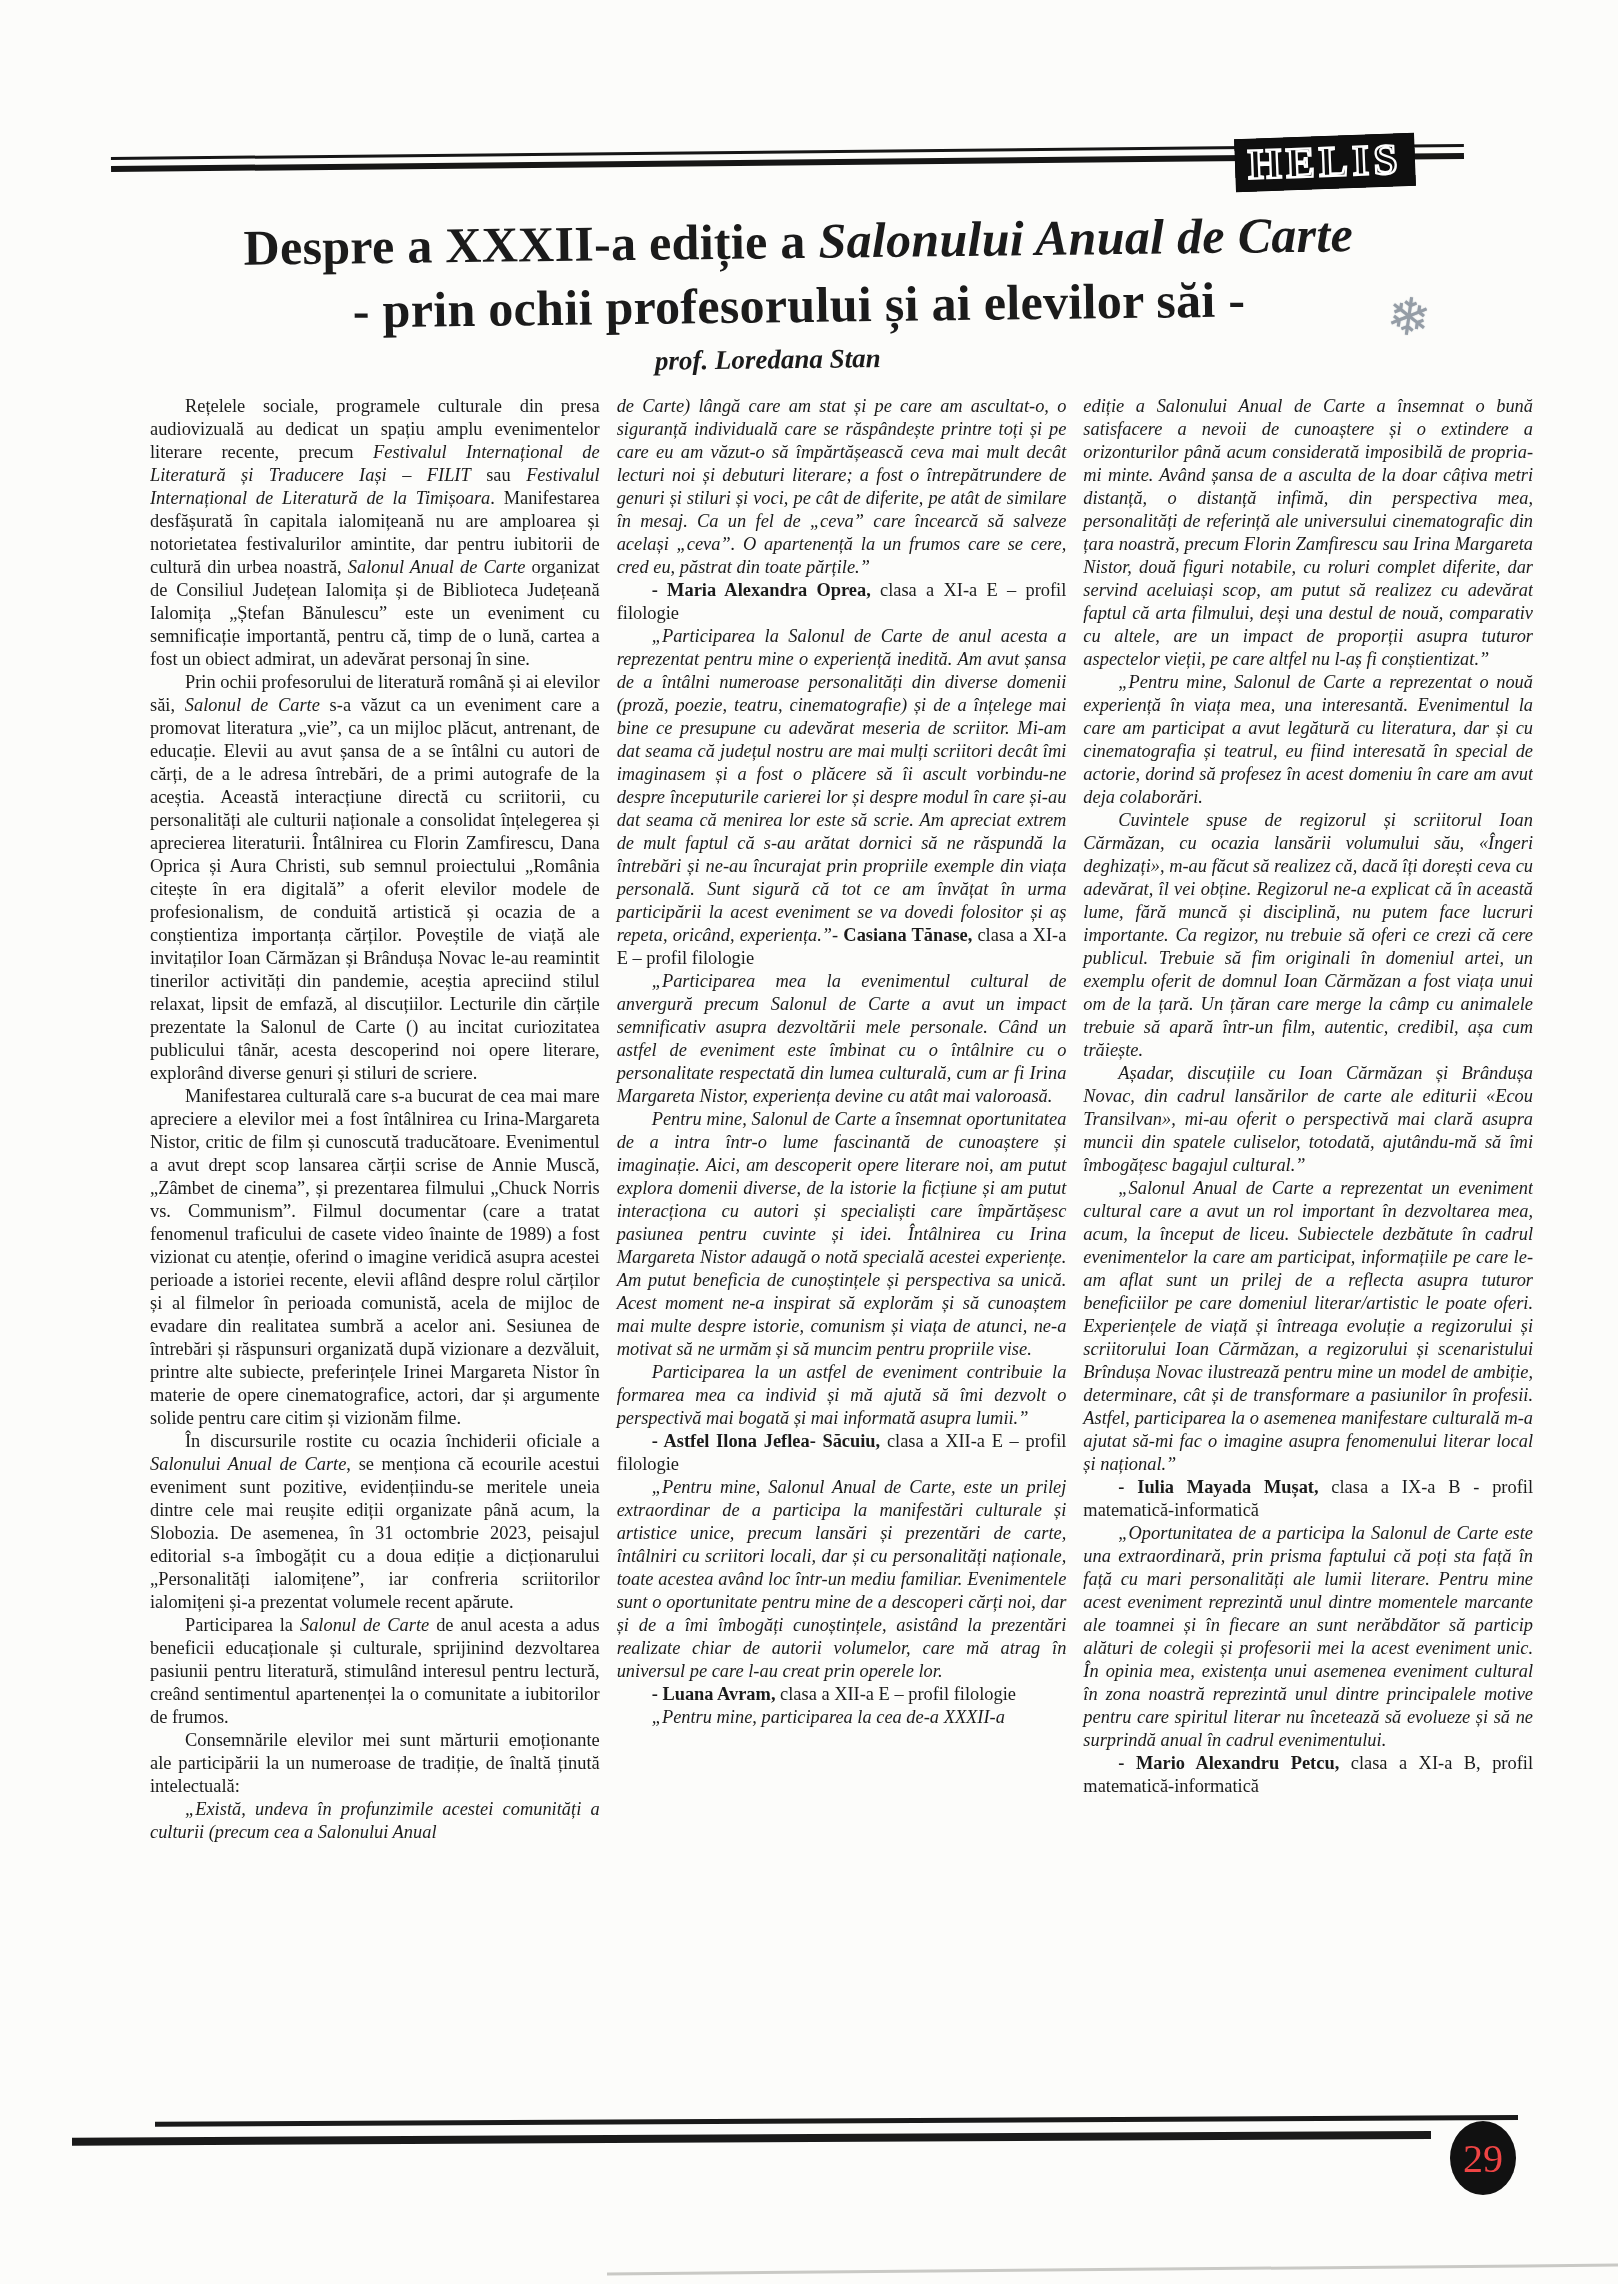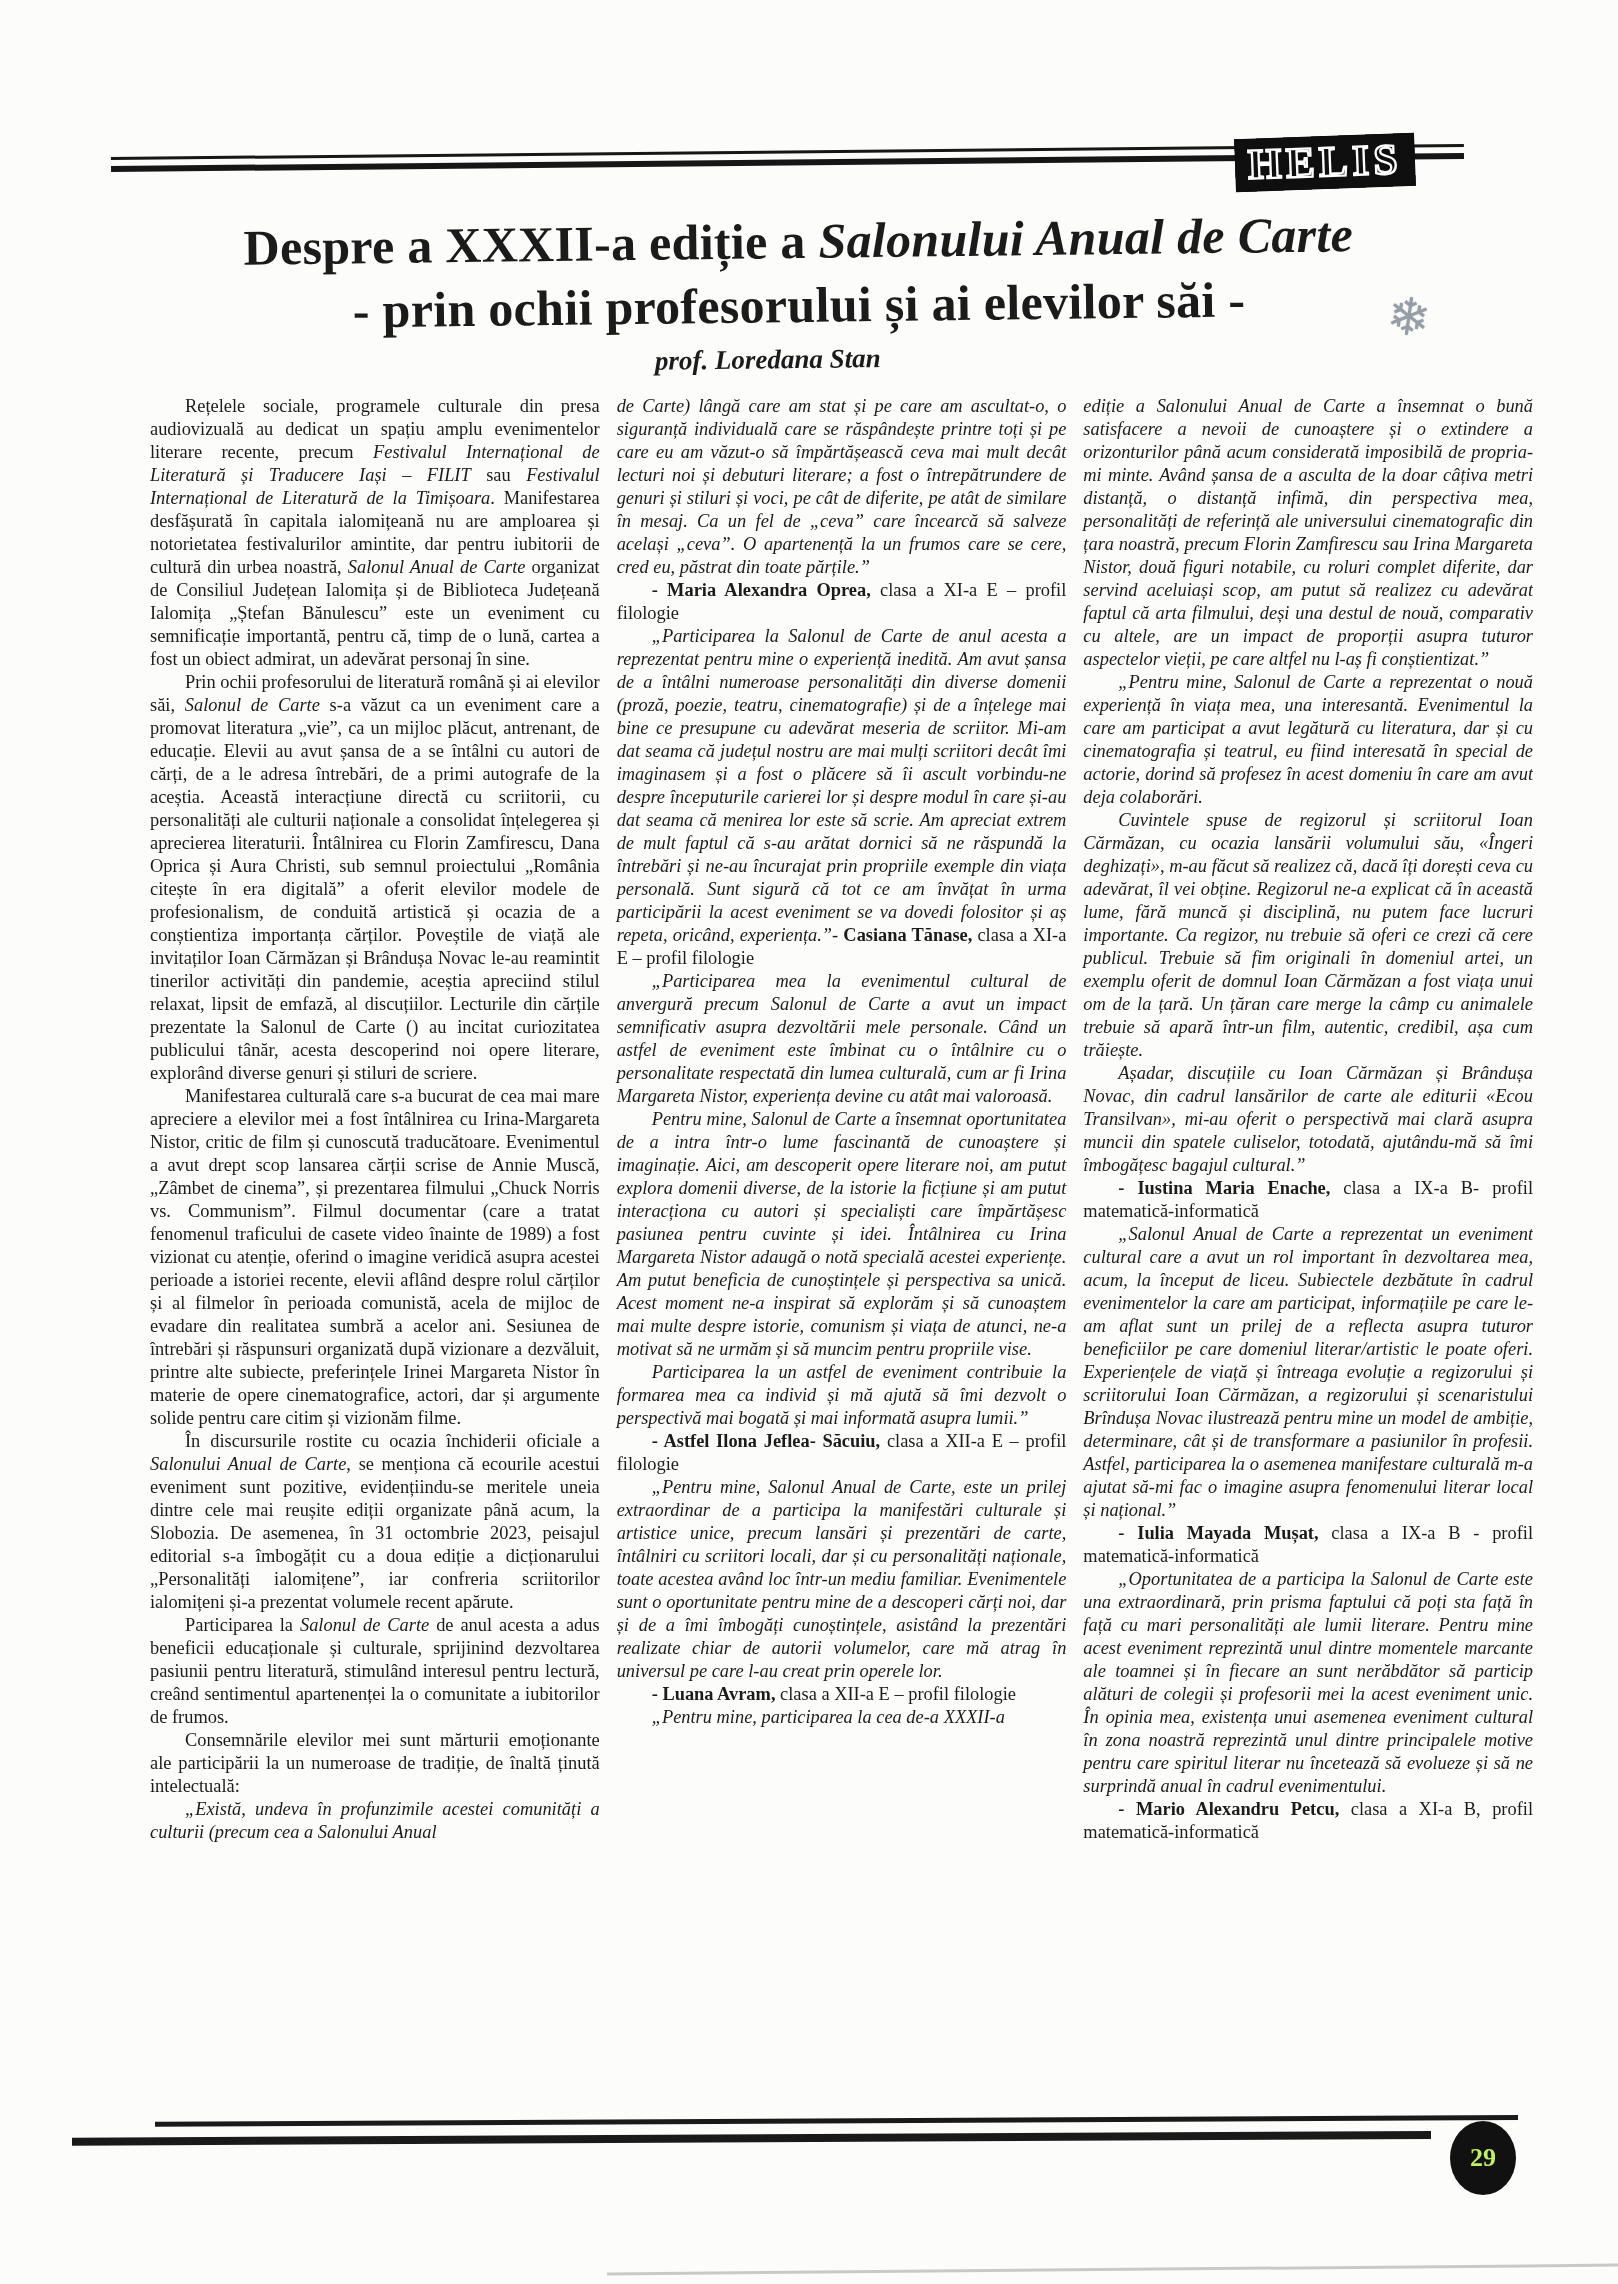--- a/index.html
+++ b/index.html
@@ -58,21 +58,21 @@
   }
   .bottom-rule-thick {
     position:absolute; left:72px; top:2131px; width:1359px; height:7.7px;
     background:#1a1a1a; transform:rotate(-0.28deg); transform-origin:right center;
   }
   .page-badge {
     position:absolute; left:1450px; top:2121px; width:66px; height:74px;
     background:#111; border-radius:50%;
     display:flex; align-items:center; justify-content:center;
   }
-  .page-badge span { color:#bef264; font-size:26px; font-weight:bold; }
+  .page-badge span { color:#ef4444; font-size:40px; font-weight:normal; }
   .scan-artifact {
     position:absolute; left:607px; top:2268px; width:1012px; height:2.6px;
     background:#c9c9c5; transform:rotate(-0.5deg);
   }
 </style>
 </head>
 <body>
 
 <div class="page">
 
@@ -110,21 +110,20 @@
         <p class="para indent"><span class="seg-b">- Astfel Ilona Jeflea- Săcuiu,</span><span class="seg-r"> clasa a XII-a E – profil filologie</span></p>
         <p class="para indent"><span class="seg-i">„Pentru mine, Salonul Anual de Carte, este un prilej extraordinar de a participa la manifestări culturale și artistice unice, precum lansări și prezentări de carte, întâlniri cu scriitori locali, dar și cu personalități naționale, toate acestea având loc într-un mediu familiar. Evenimentele sunt o oportunitate pentru mine de a descoperi cărți noi, dar și de a îmi îmbogăți cunoștințele, asistând la prezentări realizate chiar de autorii volumelor, care mă atrag în universul pe care l-au creat prin operele lor.</span></p>
         <p class="para indent"><span class="seg-b">- Luana Avram,</span><span class="seg-r"> clasa a XII-a E – profil filologie</span></p>
         <p class="para indent"><span class="seg-i">„Pentru mine, participarea la cea de-a XXXII-a</span></p>
       </div>
     <div class="col">
         <p class="para"><span class="seg-i">ediție a Salonului Anual de Carte a însemnat o bună satisfacere a nevoii de cunoaștere și o extindere a orizonturilor până acum considerată imposibilă de propria-mi minte. Având șansa de a asculta de la doar câțiva metri distanță, o distanță infimă, din perspectiva mea, personalități de referință ale universului cinematografic din țara noastră, precum Florin Zamfirescu sau Irina Margareta Nistor, două figuri notabile, cu roluri complet diferite, dar servind aceluiași scop, am putut să realizez cu adevărat faptul că arta filmului, deși una destul de nouă, comparativ cu altele, are un impact de proporții asupra tuturor aspectelor vieții, pe care altfel nu l-aș fi conștientizat.”</span></p>
         <p class="para indent"><span class="seg-i">„Pentru mine, Salonul de Carte a reprezentat o nouă experiență în viața mea, una interesantă. Evenimentul la care am participat a avut legătură cu literatura, dar și cu cinematografia și teatrul, eu fiind interesată în special de actorie, dorind să profesez în acest domeniu în care am avut deja colaborări.</span></p>
         <p class="para indent"><span class="seg-i">Cuvintele spuse de regizorul și scriitorul Ioan Cărmăzan, cu ocazia lansării volumului său, «Îngeri deghizați», m-au făcut să realizez că, dacă îți dorești ceva cu adevărat, îl vei obține. Regizorul ne-a explicat că în această lume, fără muncă și disciplină, nu putem face lucruri importante. Ca regizor, nu trebuie să oferi ce crezi că cere publicul. Trebuie să fim originali în domeniul artei, un exemplu oferit de domnul Ioan Cărmăzan a fost viața unui om de la țară. Un țăran care merge la câmp cu animalele trebuie să apară într-un film, autentic, credibil, așa cum trăiește.</span></p>
         <p class="para indent"><span class="seg-i">Așadar, discuțiile cu Ioan Cărmăzan și Brândușa Novac, din cadrul lansărilor de carte ale editurii «Ecou Transilvan», mi-au oferit o perspectivă mai clară asupra muncii din spatele culiselor, totodată, ajutându-mă să îmi îmbogățesc bagajul cultural.”</span></p>
-        <p class="para indent"><span class="seg-b">- Iustina Maria Enache,</span><span class="seg-r"> clasa a IX-a B- profil matematică-informatică</span></p>
         <p class="para indent"><span class="seg-i">„Salonul Anual de Carte a reprezentat un eveniment cultural care a avut un rol important în dezvoltarea mea, acum, la început de liceu. Subiectele dezbătute în cadrul evenimentelor la care am participat, informațiile pe care le-am aflat sunt un prilej de a reflecta asupra tuturor beneficiilor pe care domeniul literar/artistic le poate oferi. Experiențele de viață și întreaga evoluție a regizorului și scriitorului Ioan Cărmăzan, a regizorului și scenaristului Brîndușa Novac ilustrează pentru mine un model de ambiție, determinare, cât și de transformare a pasiunilor în profesii. Astfel, participarea la o asemenea manifestare culturală m-a ajutat să-mi fac o imagine asupra fenomenului literar local și național.”</span></p>
         <p class="para indent"><span class="seg-b">- Iulia Mayada Mușat,</span><span class="seg-r"> clasa a IX-a B - profil matematică-informatică</span></p>
         <p class="para indent"><span class="seg-i">„Oportunitatea de a participa la Salonul de Carte este una extraordinară, prin prisma faptului că poți sta față în față cu mari personalități ale lumii literare. Pentru mine acest eveniment reprezintă unul dintre momentele marcante ale toamnei și în fiecare an sunt nerăbdător să particip alături de colegii și profesorii mei la acest eveniment unic. În opinia mea, existența unui asemenea eveniment cultural în zona noastră reprezintă unul dintre principalele motive pentru care spiritul literar nu încetează să evolueze și să ne surprindă anual în cadrul evenimentului.</span></p>
         <p class="para indent"><span class="seg-b">- Mario Alexandru Petcu,</span><span class="seg-r"> clasa a XI-a B, profil matematică-informatică</span></p>
       </div>
   </div>
 
   <div class="bottom-rule-thin"></div>
   <div class="bottom-rule-thick"></div>
 

